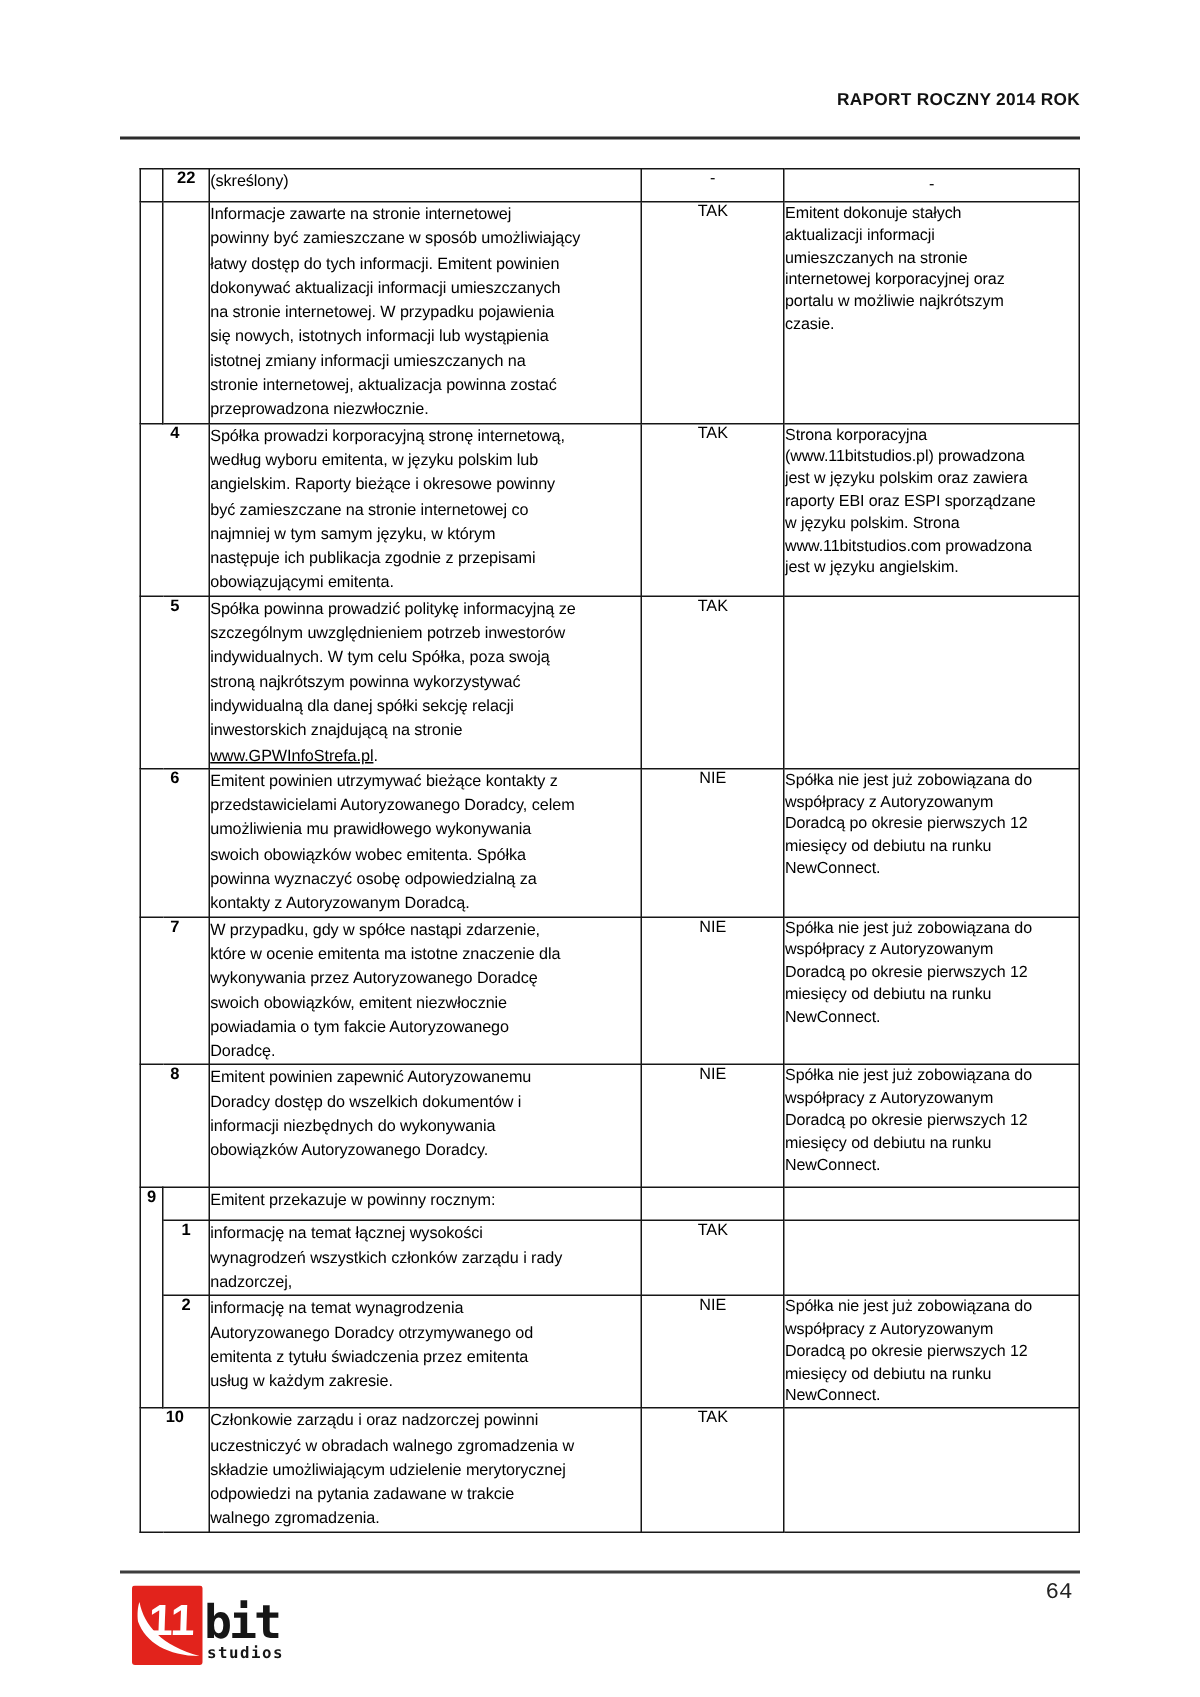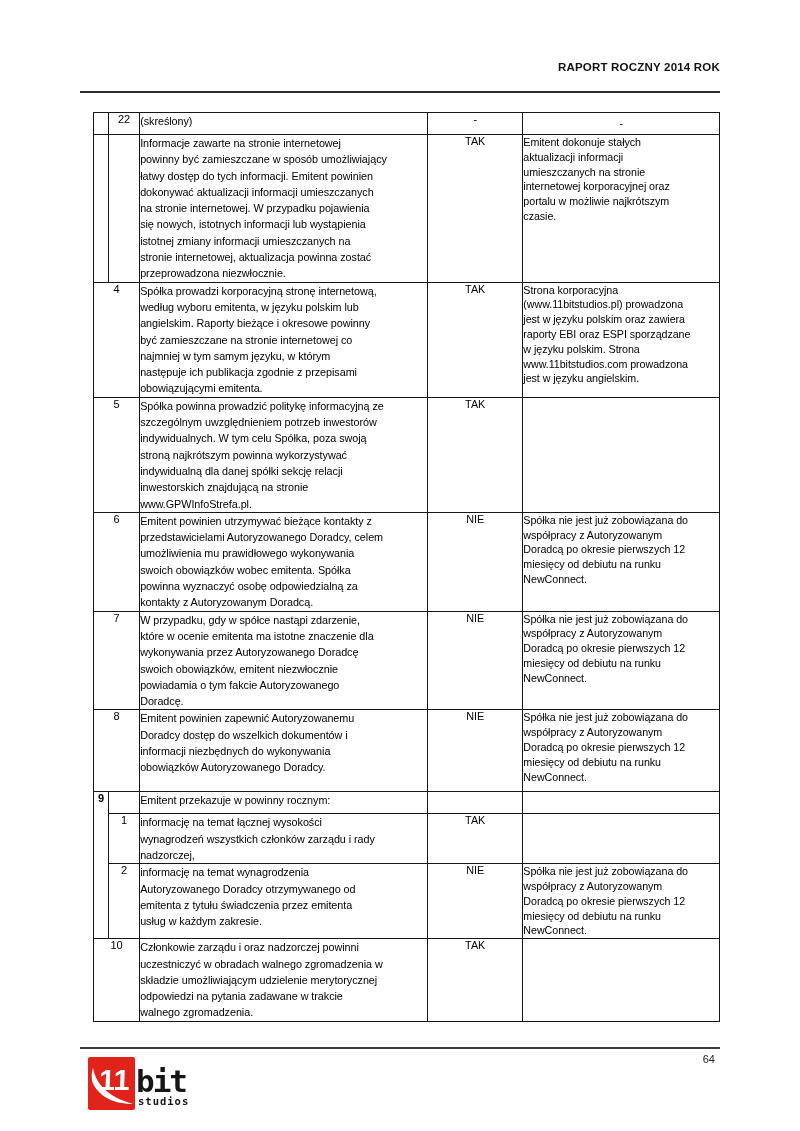--- a/index.html
+++ b/index.html
@@ -20,33 +20,33 @@
 
   
   table.gov {
     position:absolute; top:95px; left:93px; width:627px;
     border-collapse:collapse; table-layout:fixed;
   }
   table.gov td {
     border:1.4px solid #161616; vertical-align:top; padding:0;
     overflow:hidden;
   }
-  td.n  { font-weight:normal; font-size:11px; text-align:center; padding-top:2px; }
+  td.n  { font-weight:bold; font-size:11px; text-align:center; padding-top:2px; }
   td.g9 { font-weight:bold; font-size:11px; text-align:center; padding-top:27px; }
   td.t  { font-size:10.8px; line-height:16.3px; padding:2px 3px 2px 5px; white-space:pre-line; letter-spacing:-0.05px; }
   td.s  { font-size:10.8px; text-align:center; padding-top:3px; }
   td.c  { font-size:10.7px; line-height:14.8px; padding:2px 2px 2px 4px; white-space:pre-line; letter-spacing:-0.05px; }
   td.c.dash { text-align:center; padding-top:3px; font-size:10.8px; }
-  .link { }
+  .link { text-decoration:underline; }
 
   
   .footer-rule {
     position:absolute; top:1030px; left:80px; width:640px; height:2px; background:#3d3d3d;
   }
-  .page-number { position:absolute; top:1036px; right:85px; font-size:11px; color:#222; }
+  .page-number { position:absolute; top:1036px; right:85px; font-size:15px; color:#222;font-family:Liberation Mono, monospace; }
   .logo { position:absolute; top:1040px; left:88px; }
 </style>
 </head>
 <body>
 
 <div class="page">
 
   <div class="header">
     <div>RAPORT ROCZNY 2014 ROK</div>
   </div>

